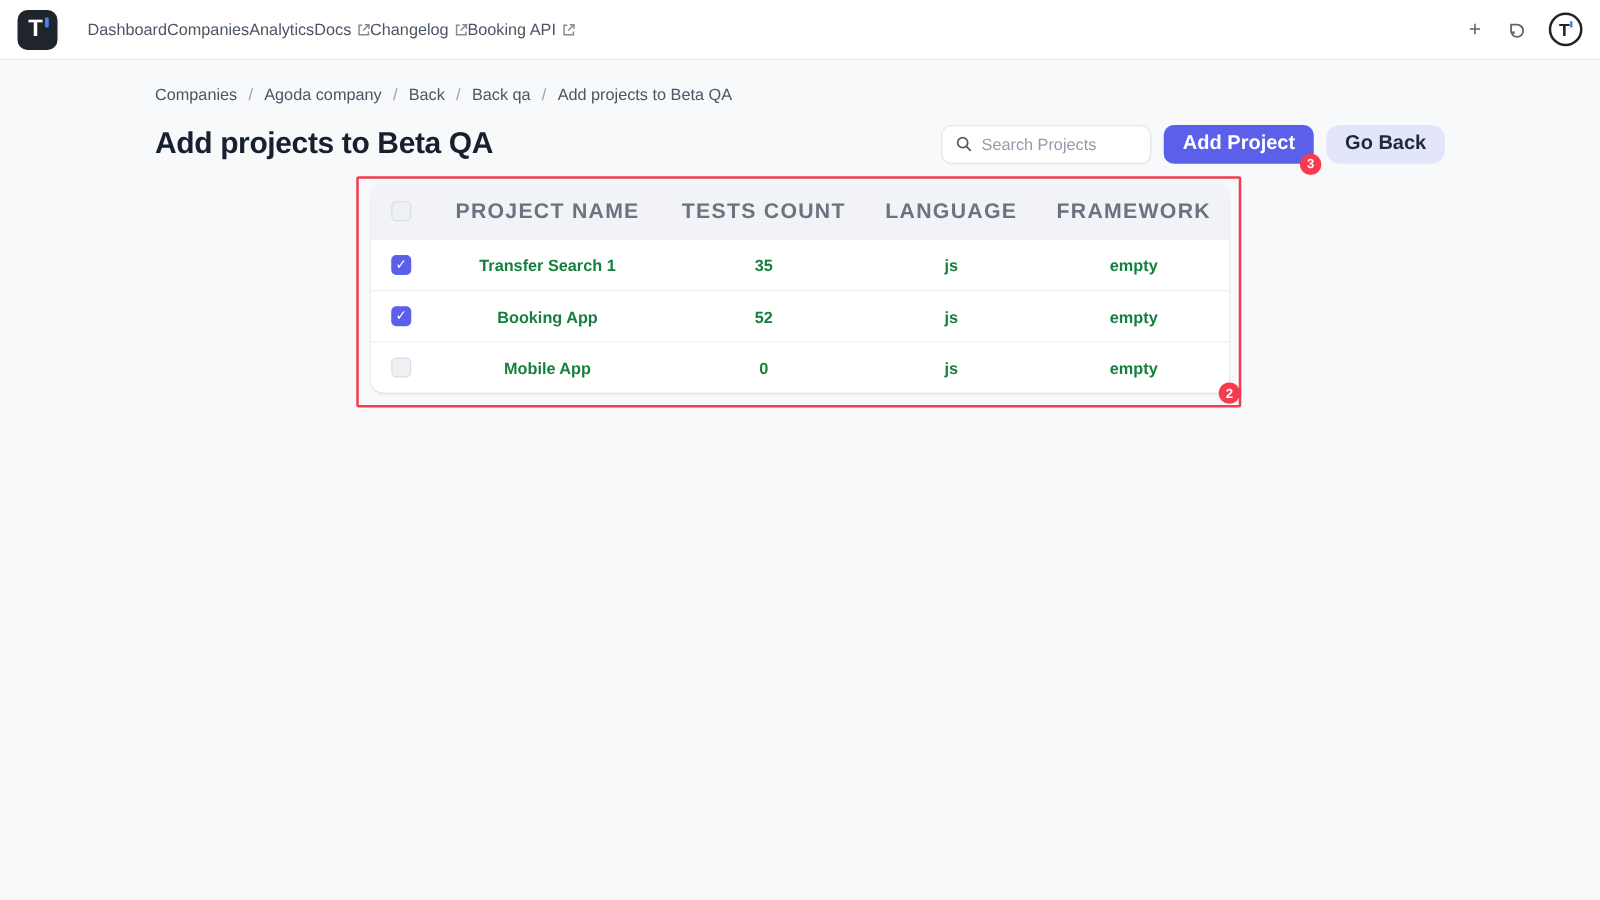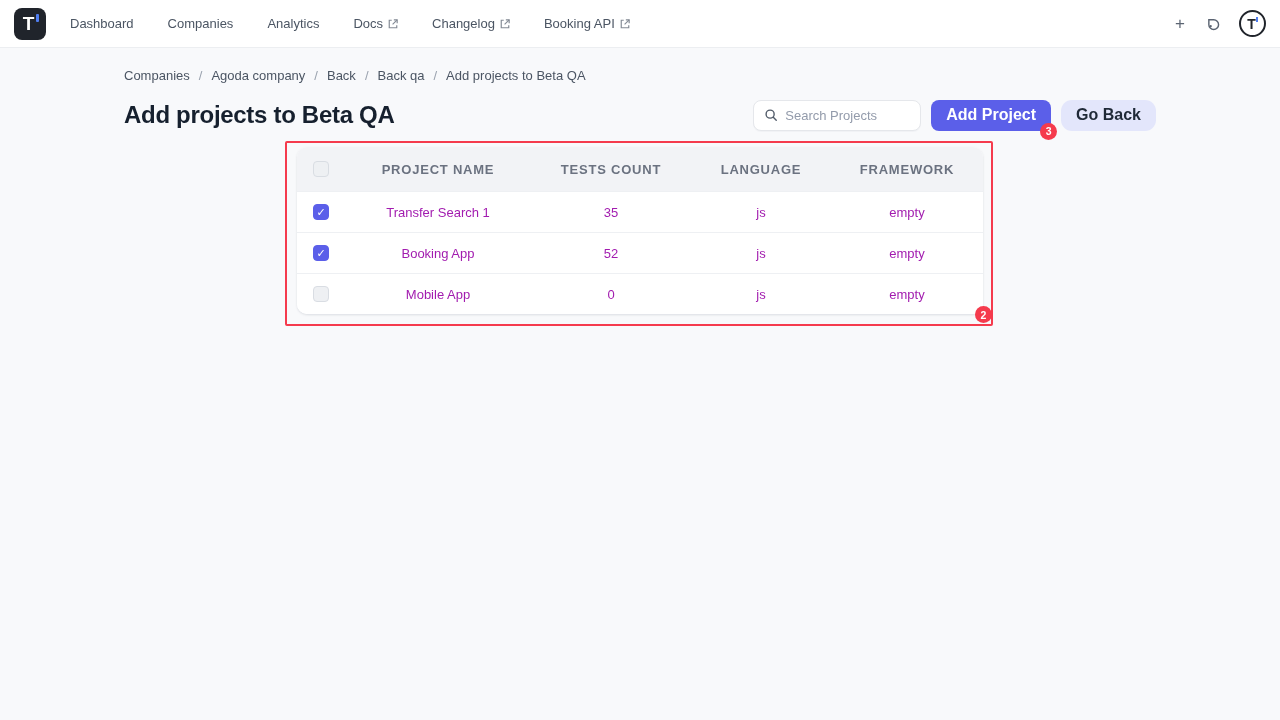--- a/index.html
+++ b/index.html
@@ -24,21 +24,21 @@
     height:48px;background:#ffffff;border-bottom:1px solid #eceef1;
     display:flex;align-items:center;padding:0 14px;
   }
   .logo{
     width:32px;height:32px;border-radius:8px;background:#20242b;
     position:relative;display:flex;align-items:center;justify-content:center;
     cursor:pointer;flex:0 0 auto;
   }
   .logo .logo-t{color:#ffffff;font-weight:700;font-size:19px;line-height:1;margin-left:-3px;}
   .logo .logo-tick{position:absolute;top:6px;right:7px;width:3px;height:8px;background:#4f7df0;border-radius:1px;}
-  .nav-links{display:flex;align-items:center;gap:34px;margin-left:24px;}
+  .nav-links{display:flex;align-items:center;margin-left:24px;}
   .nav-link{
     font-size:13px;color:var(--text-gray);font-weight:500;text-decoration:none;
     display:flex;align-items:center;gap:5px;cursor:pointer;white-space:nowrap;
   }
   .ext-icon{display:inline-flex;opacity:.75;}
   .nav-right{margin-left:auto;display:flex;align-items:center;gap:18px;}
   .plus-icon{font-size:17px;color:#5b6472;line-height:1;cursor:pointer;font-weight:400;}
   .activity-icon{display:inline-flex;cursor:pointer;}
   .avatar{
     width:27px;height:27px;border-radius:50%;background:#ffffff;border:2px solid #20242b;
@@ -84,25 +84,25 @@
     border:2px solid var(--annotation-red);border-radius:2px;pointer-events:none;z-index:4;
   }
   .badge-table{right:-9px;bottom:-9px;}
   .card{
     background:#ffffff;border-radius:10px;overflow:hidden;position:relative;z-index:1;
     box-shadow:0 1px 3px rgba(25,35,60,.08),0 1px 2px rgba(25,35,60,.05);
   }
   .tbl-row{display:grid;grid-template-columns:48px 186px 160px 140px 152px;align-items:center;}
   .tbl-head{background:var(--header-bg);height:44px;}
   .tbl-head .th{
-    font-size:13px;font-weight:600;letter-spacing:.06em;color:var(--text-muted);
+    font-size:17px;font-weight:600;letter-spacing:.06em;color:var(--text-muted);
     text-align:center;text-transform:uppercase;
   }
   .tbl-body-row{height:41px;border-top:1px solid #eef0f3;background:#ffffff;cursor:pointer;}
-  .td{font-size:13px;font-weight:400;color:#a21caf;text-align:center;}
+  .td{font-size:13px;font-weight:700;color:#15803d;text-align:center;}
   .cb-cell{display:flex;align-items:center;justify-content:center;}
   .checkbox{
     width:16px;height:16px;border-radius:4px;background:#eef0f3;border:1px solid #d9dde3;
     display:flex;align-items:center;justify-content:center;cursor:pointer;
   }
   .checkbox.checked{background:var(--accent);border-color:var(--accent);}
   .checkbox.checked::after{content:"\2713";color:#ffffff;font-size:11px;font-weight:700;line-height:1;}
 </style>
 </head>
 <body>

